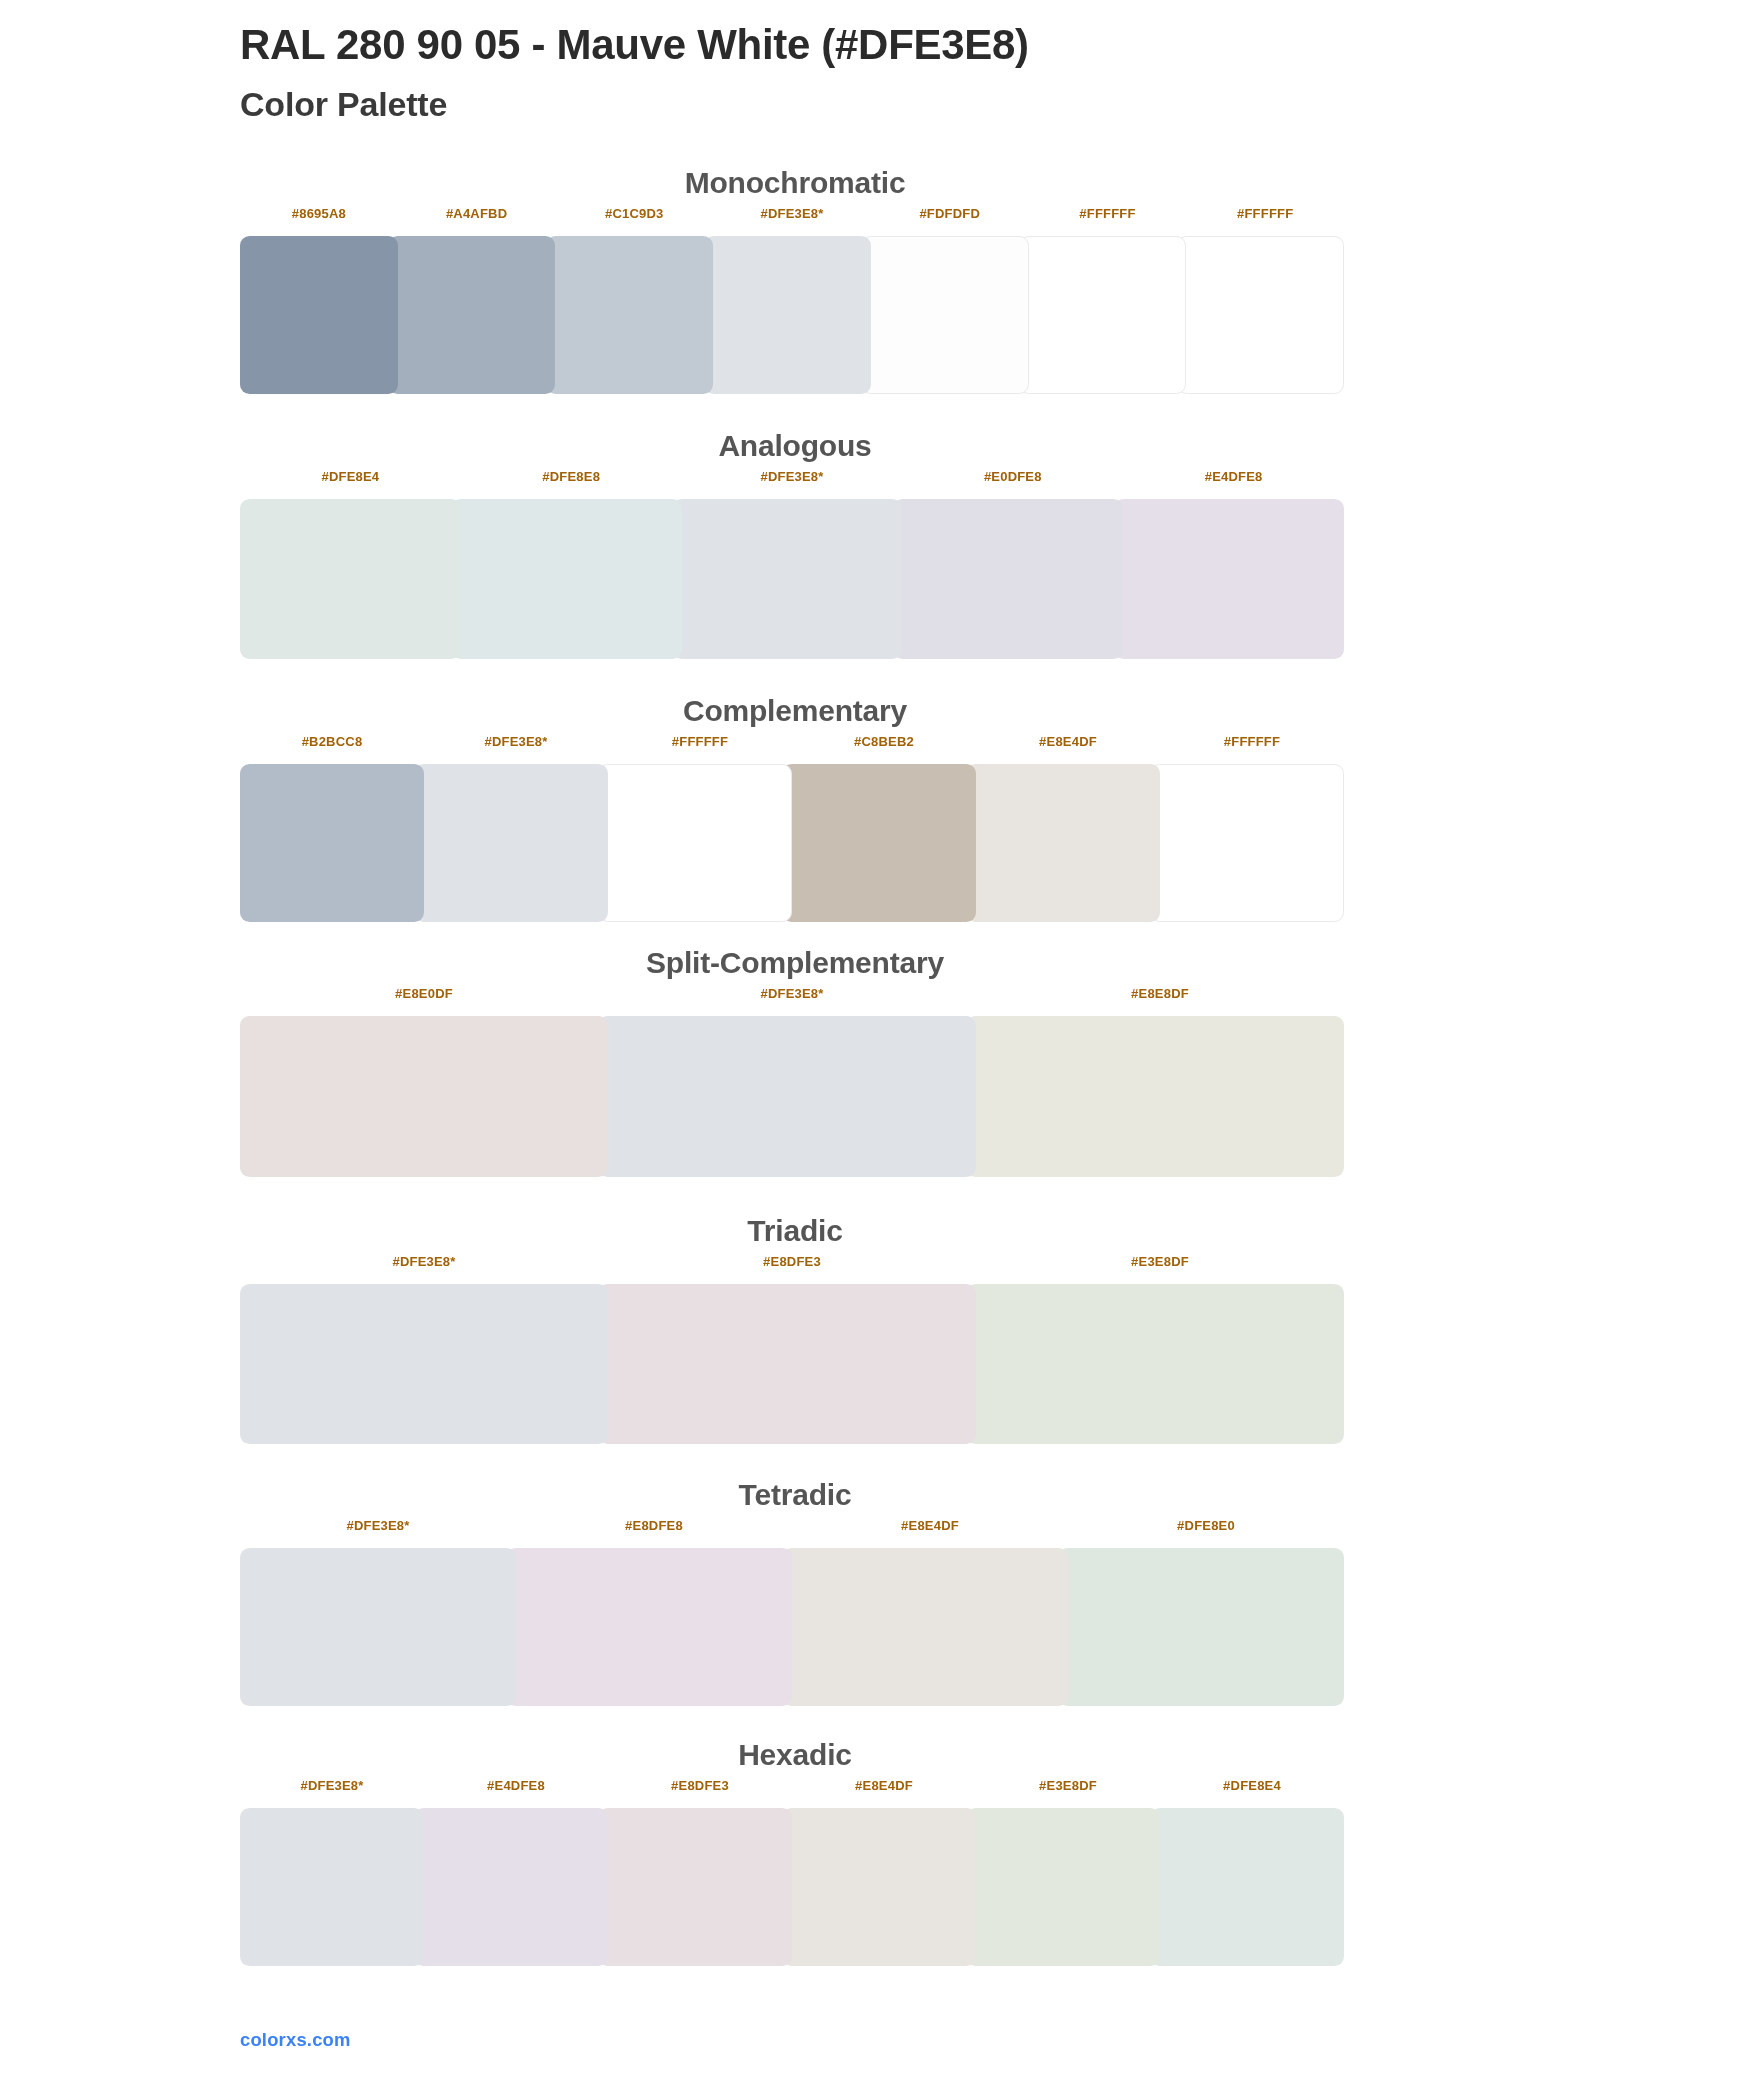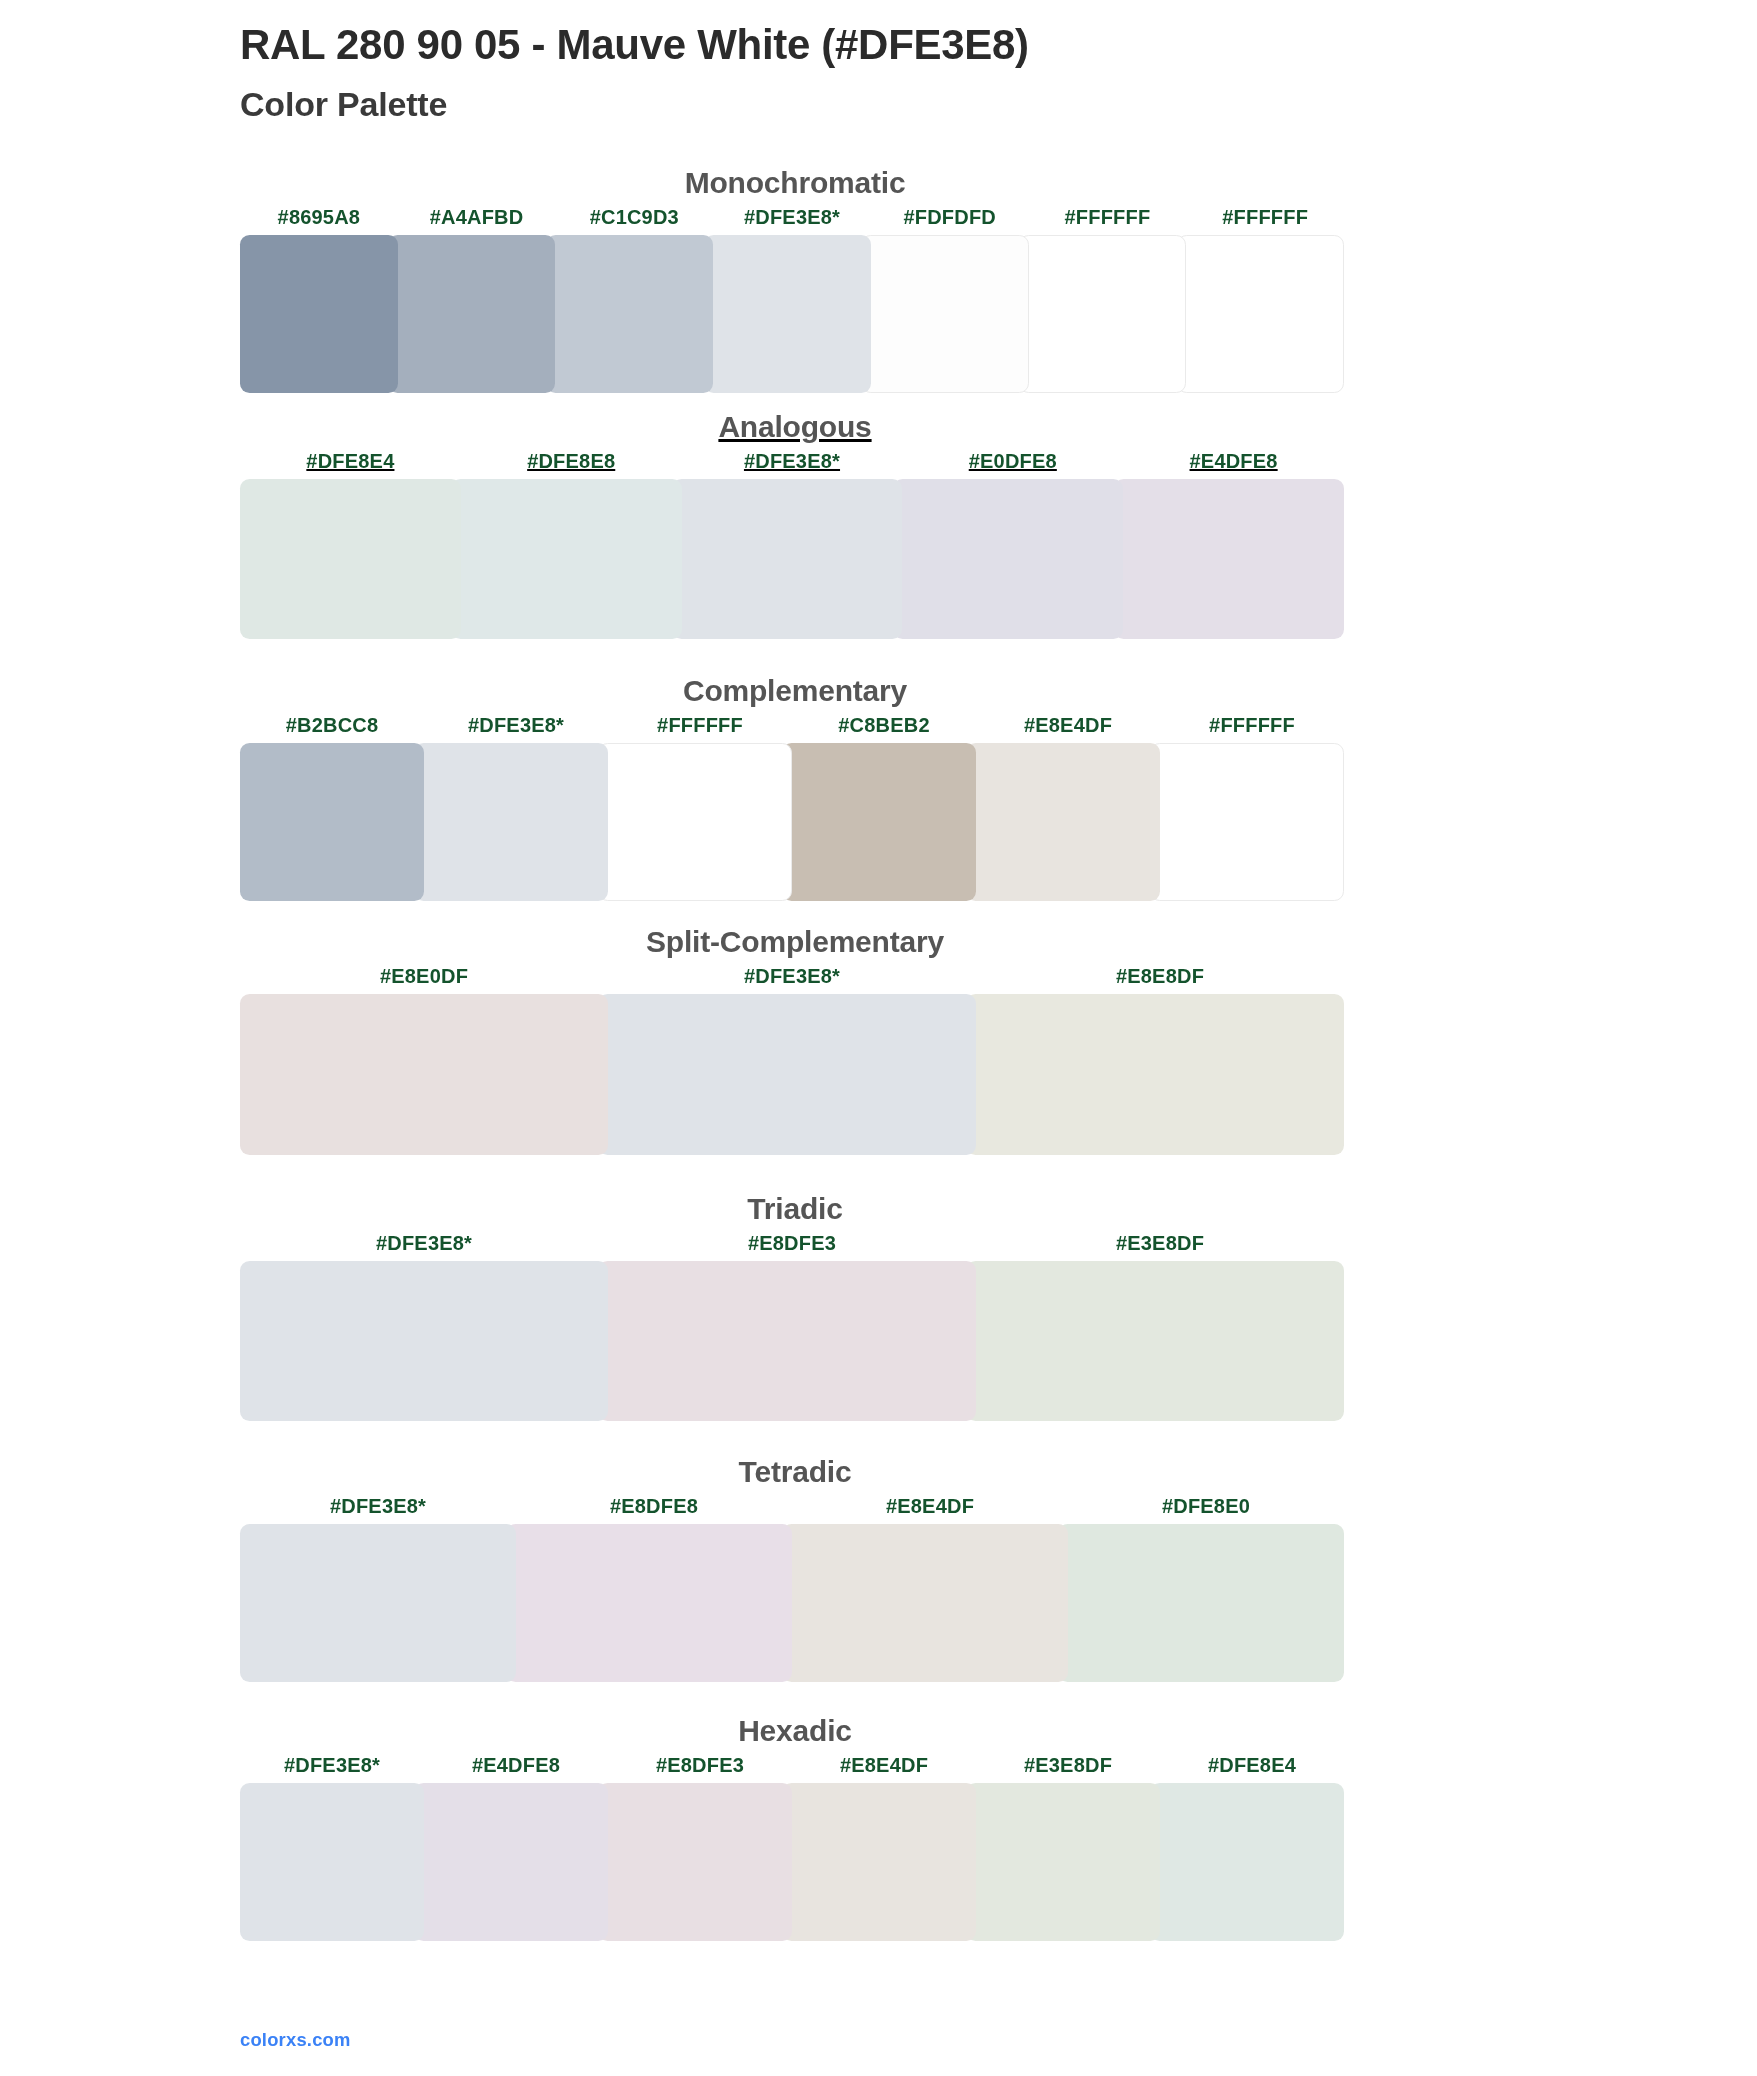--- a/index.html
+++ b/index.html
@@ -63,39 +63,39 @@
     display: flex;
     width: 1104px;
     border-radius: 11.2px;
   }
   .swatch-col {
     position: relative;
     display: flex;
     flex-direction: column;
   }
   .hexlabel {
-    font-size: 20px;
-    font-weight: bold;
-    color: #14532d;
+    font-size: 13px;
+    font-weight: bold;
+    color: #a16207;
     letter-spacing: 0.2px;
     line-height: 1;
-    padding-bottom: 8px;
+    padding-bottom: 16px;
     white-space: nowrap;
   }
   .chip {
     height: 158px;
     border-radius: 9.6px;
     box-sizing: border-box;
   }
   .swatch-col:not(:first-child):not(:last-child) .chip {
     border-radius: 9.6px;
   }
   
   .sec-mono   { margin-top: 0px; }
-  .sec-analog { margin-top: 17px; text-decoration: underline; }
+  .sec-analog { margin-top: 35px; }
   .sec-comp   { margin-top: 35px; }
   .sec-split  { margin-top: 24px; }
   .sec-triad  { margin-top: 37px; }
   .sec-tetra  { margin-top: 34px; }
   .sec-hexa   { margin-top: 32px; }
 
   .strip-analog .chip { height: 160px; }
   .strip-split  .chip { height: 161px; }
   .strip-triad  .chip { height: 160px; }
   .strip-tetra  .chip { height: 158px; }

